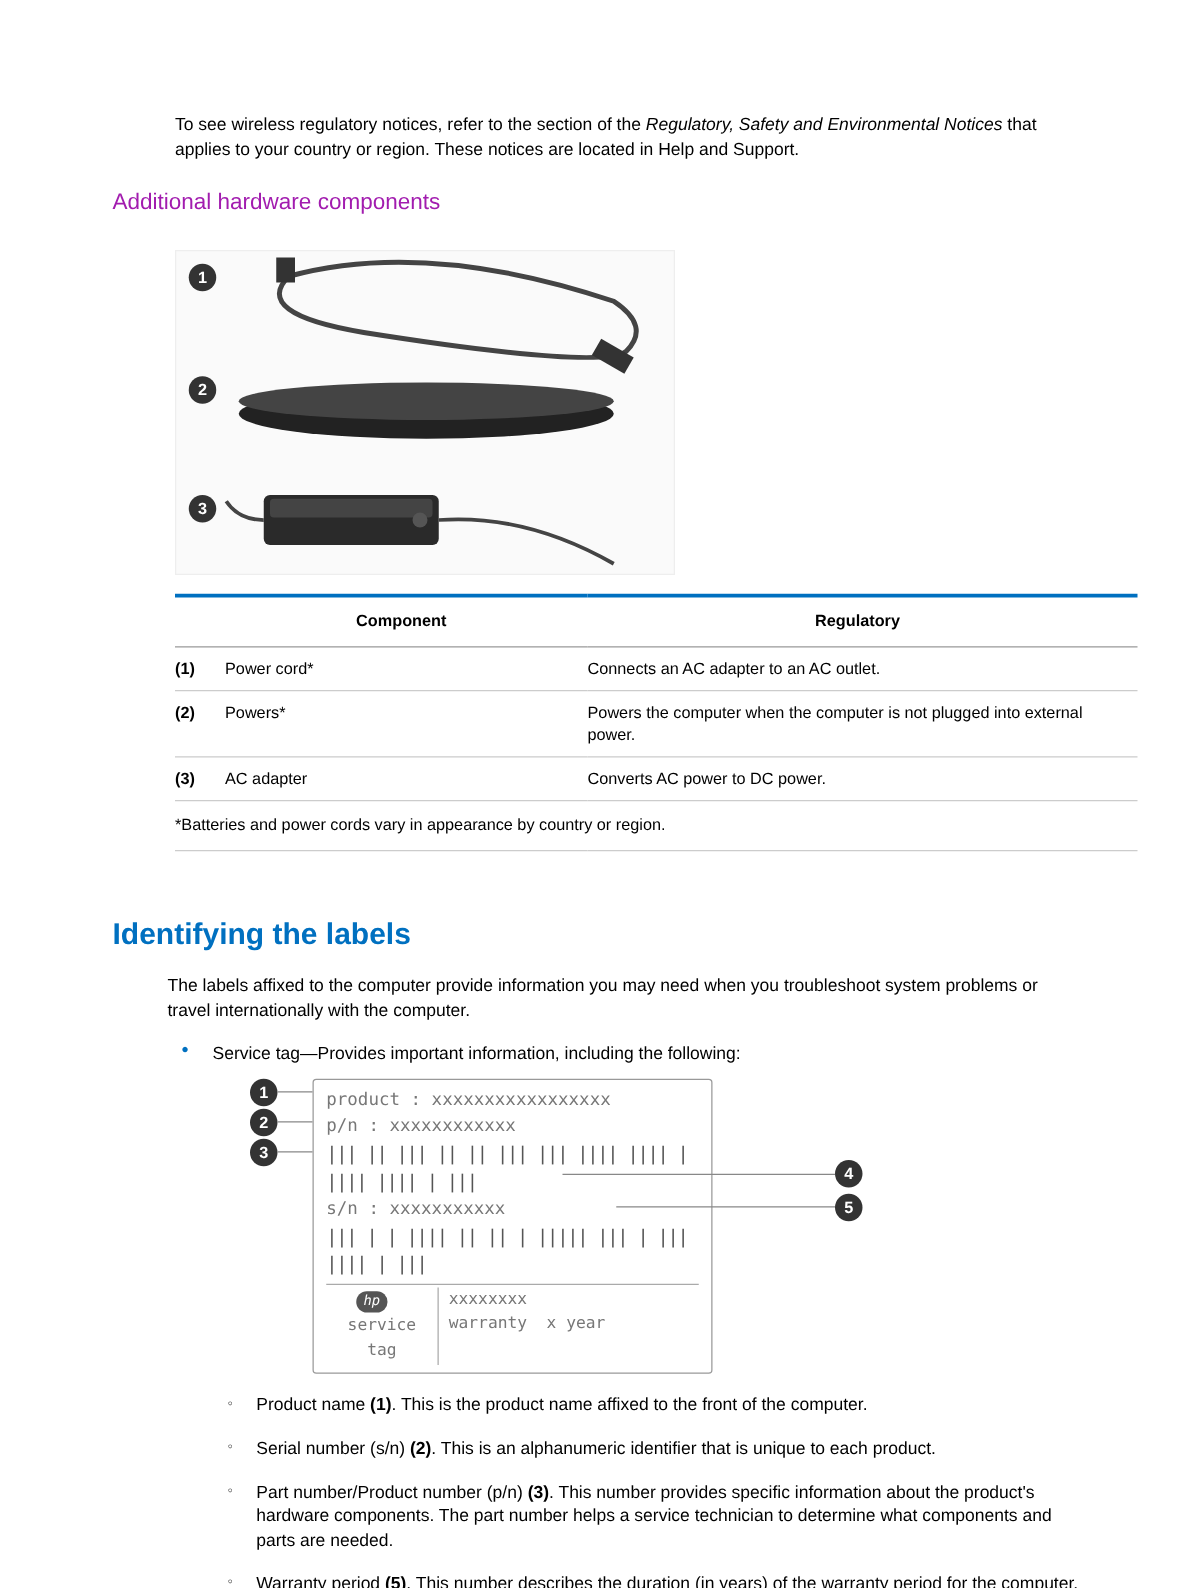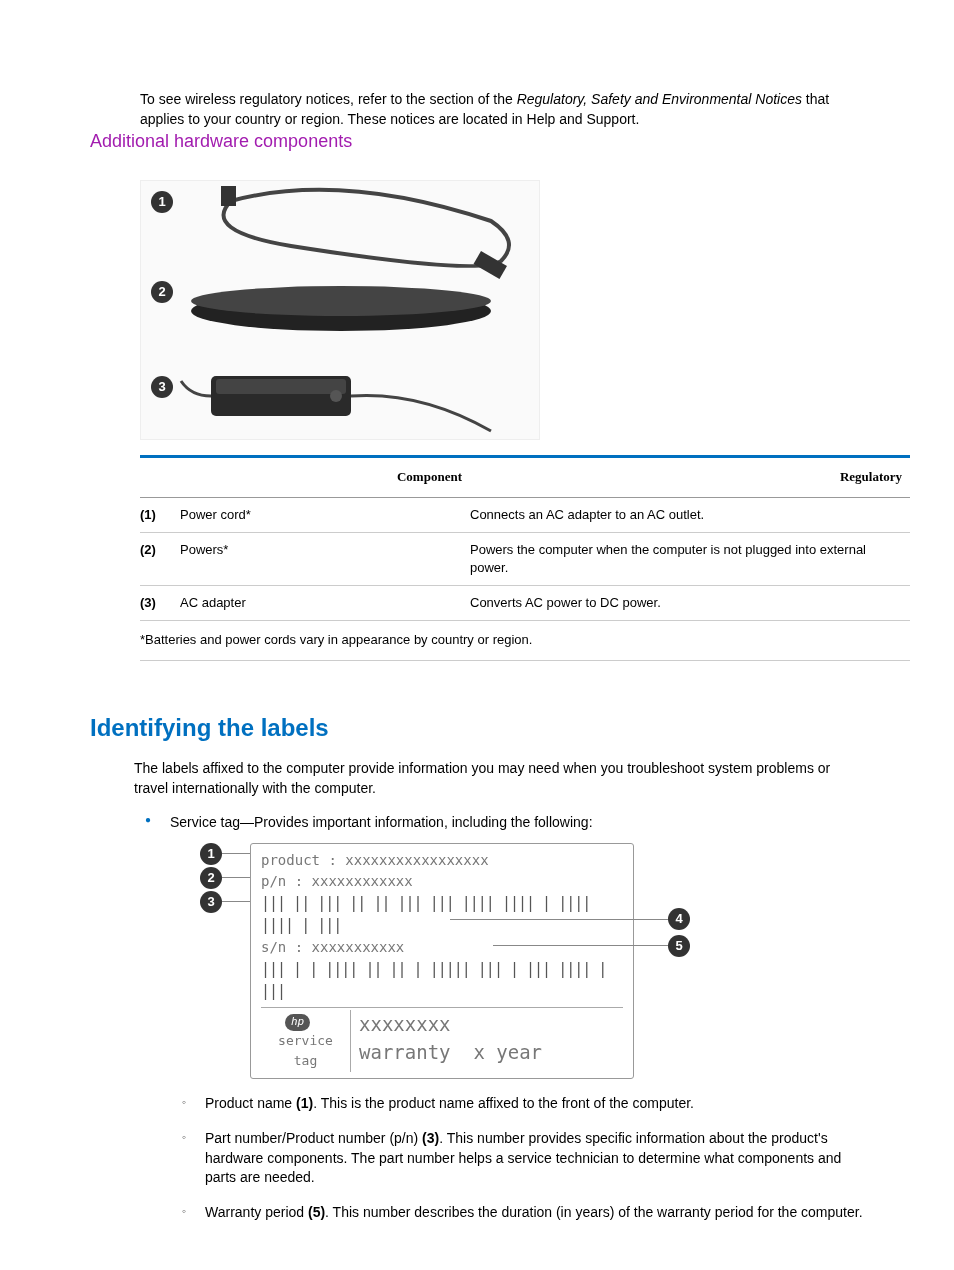--- a/index.html
+++ b/index.html
@@ -11,20 +11,21 @@
       font-family: Arial, Helvetica, sans-serif;
       font-size: 14px;
       color: #000;
       background: #fff;
       width: 954px;
       padding: 90px 90px 40px 90px;
       line-height: 1.4;
     }
     .intro-paragraph {
       margin-left: 50px;
+      margin-bottom: 20px;
       max-width: 770px;
     }
     .italic {
       font-style: italic;
     }
     h2.section-heading {
       color: #a21caf;
       font-size: 18px;
       font-weight: normal;
       margin-bottom: 26px;
@@ -57,24 +58,23 @@
       margin-left: 50px;
       width: 770px;
       border-collapse: collapse;
       font-size: 13px;
     }
     .component-table thead tr {
       border-top: 3px solid #0070c0;
       border-bottom: 1px solid #999;
     }
     .component-table th {
-      text-align: right;
+      text-align: center;
       font-weight: bold;
       padding: 10px 8px 10px 0;
-      font-family: Liberation Serif, serif;
     }
     .component-table td {
       padding: 8px 8px 8px 0;
       vertical-align: top;
     }
     .component-table tbody tr {
       border-bottom: 1px solid #ccc;
     }
     .component-table .num-col {
       width: 40px;
@@ -125,42 +125,42 @@
       margin-top: 10px;
       margin-bottom: 15px;
       width: 490px;
       position: relative;
     }
     .service-tag-box {
       border: 1px solid #999;
       border-radius: 3px;
       padding: 6px 10px;
       margin-left: 50px;
-      width: 384px;
+      width: 320px;
       font-family: monospace;
       color: #777;
       font-size: 14px;
       line-height: 1.5;
     }
     .service-tag-lower {
       display: flex;
       border-top: 1px solid #aaa;
       margin-top: 4px;
       padding-top: 2px;
     }
     .service-tag-lower .left-cell {
       width: 90px;
       border-right: 1px solid #aaa;
       text-align: center;
       font-size: 13px;
       padding: 2px;
     }
     .service-tag-lower .right-cell {
       padding-left: 8px;
-      font-size: 19px;
+      font-size: 13px;
       flex: 1;
     }
     .hp-logo {
       display: inline-block;
       background: #555;
       color: #fff;
       border-radius: 10px;
       padding: 0 6px;
       font-size: 11px;
       font-style: italic;
@@ -301,20 +301,23 @@
           </div>
         </div>
       </div>
     </div>
 
     <ul class="sub-list">
       <li>
         <span>Product name </span><span class="bold">(1)</span><span>. This is the product name affixed to the front of the computer.</span>
       </li>
       <li>
+        <span>Serial number (s/n) </span><span class="bold">(2)</span><span>. This is an alphanumeric identifier that is unique to each product.</span>
+      </li>
+      <li>
         <span>Part number/Product number (p/n) </span><span class="bold">(3)</span><span>. This number provides specific information about the product's hardware components. The part number helps a service technician to determine what components and parts are needed.</span>
       </li>
       <li>
         <span>Warranty period </span><span class="bold">(5)</span><span>. This number describes the duration (in years) of the warranty period for the computer.</span>
       </li>
     </ul>
   </li>
 </ul>
 
 </body></html>

